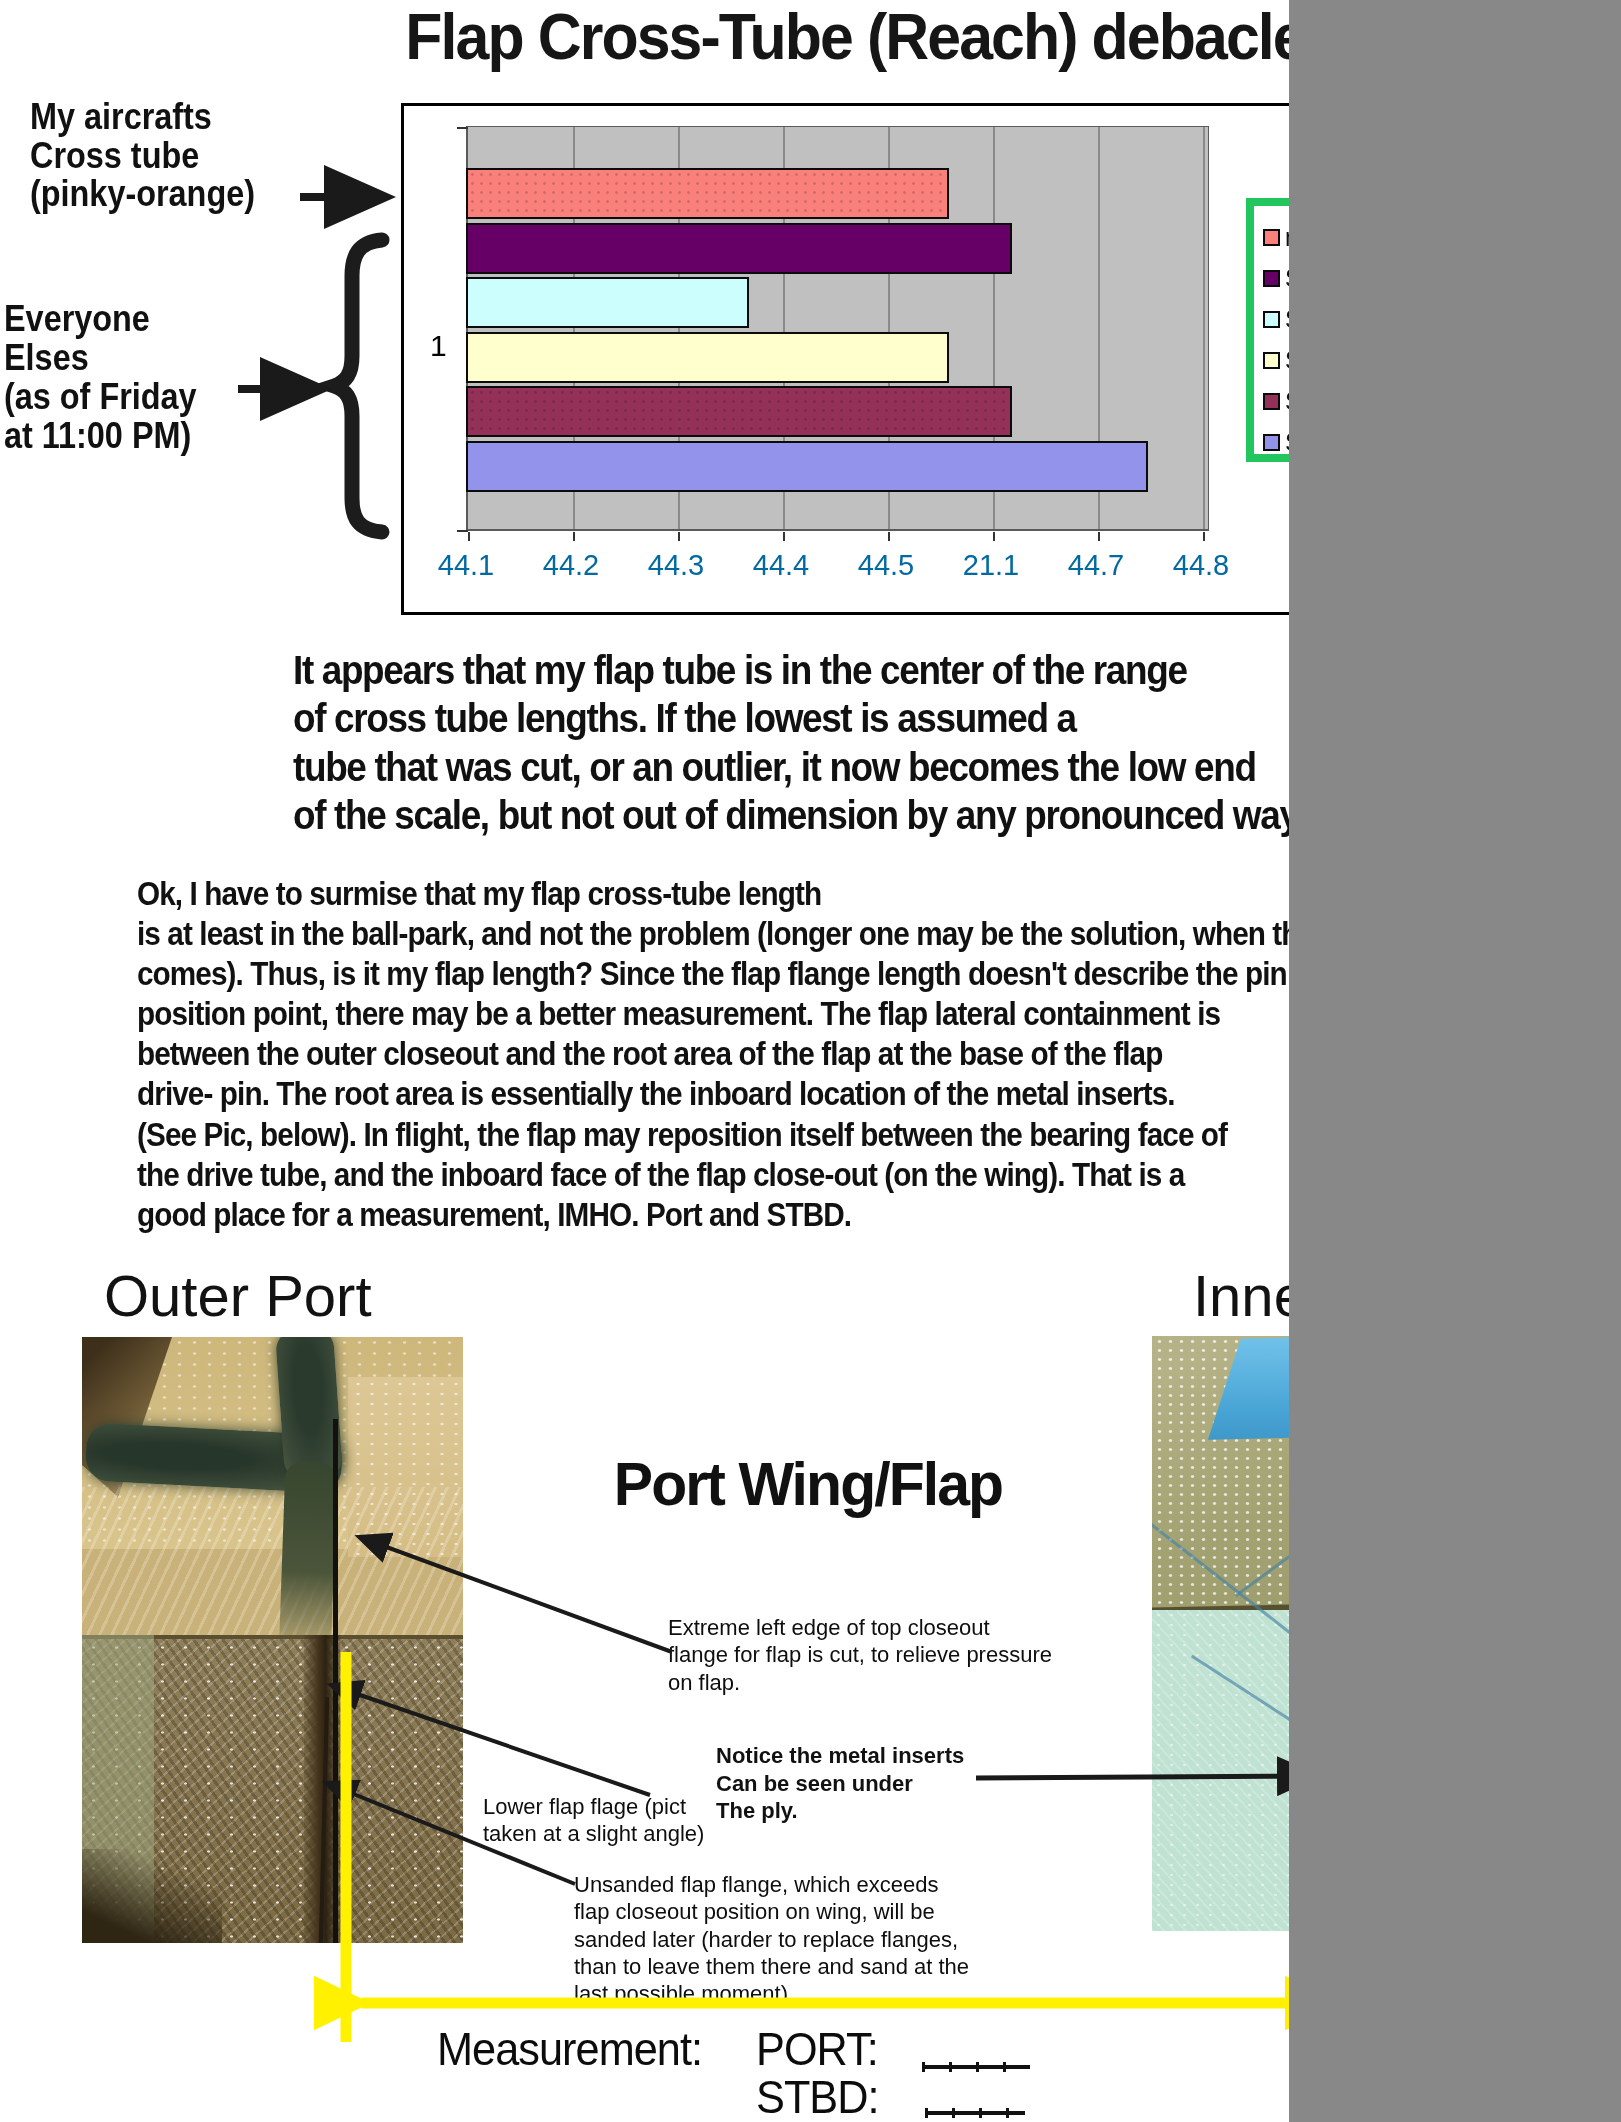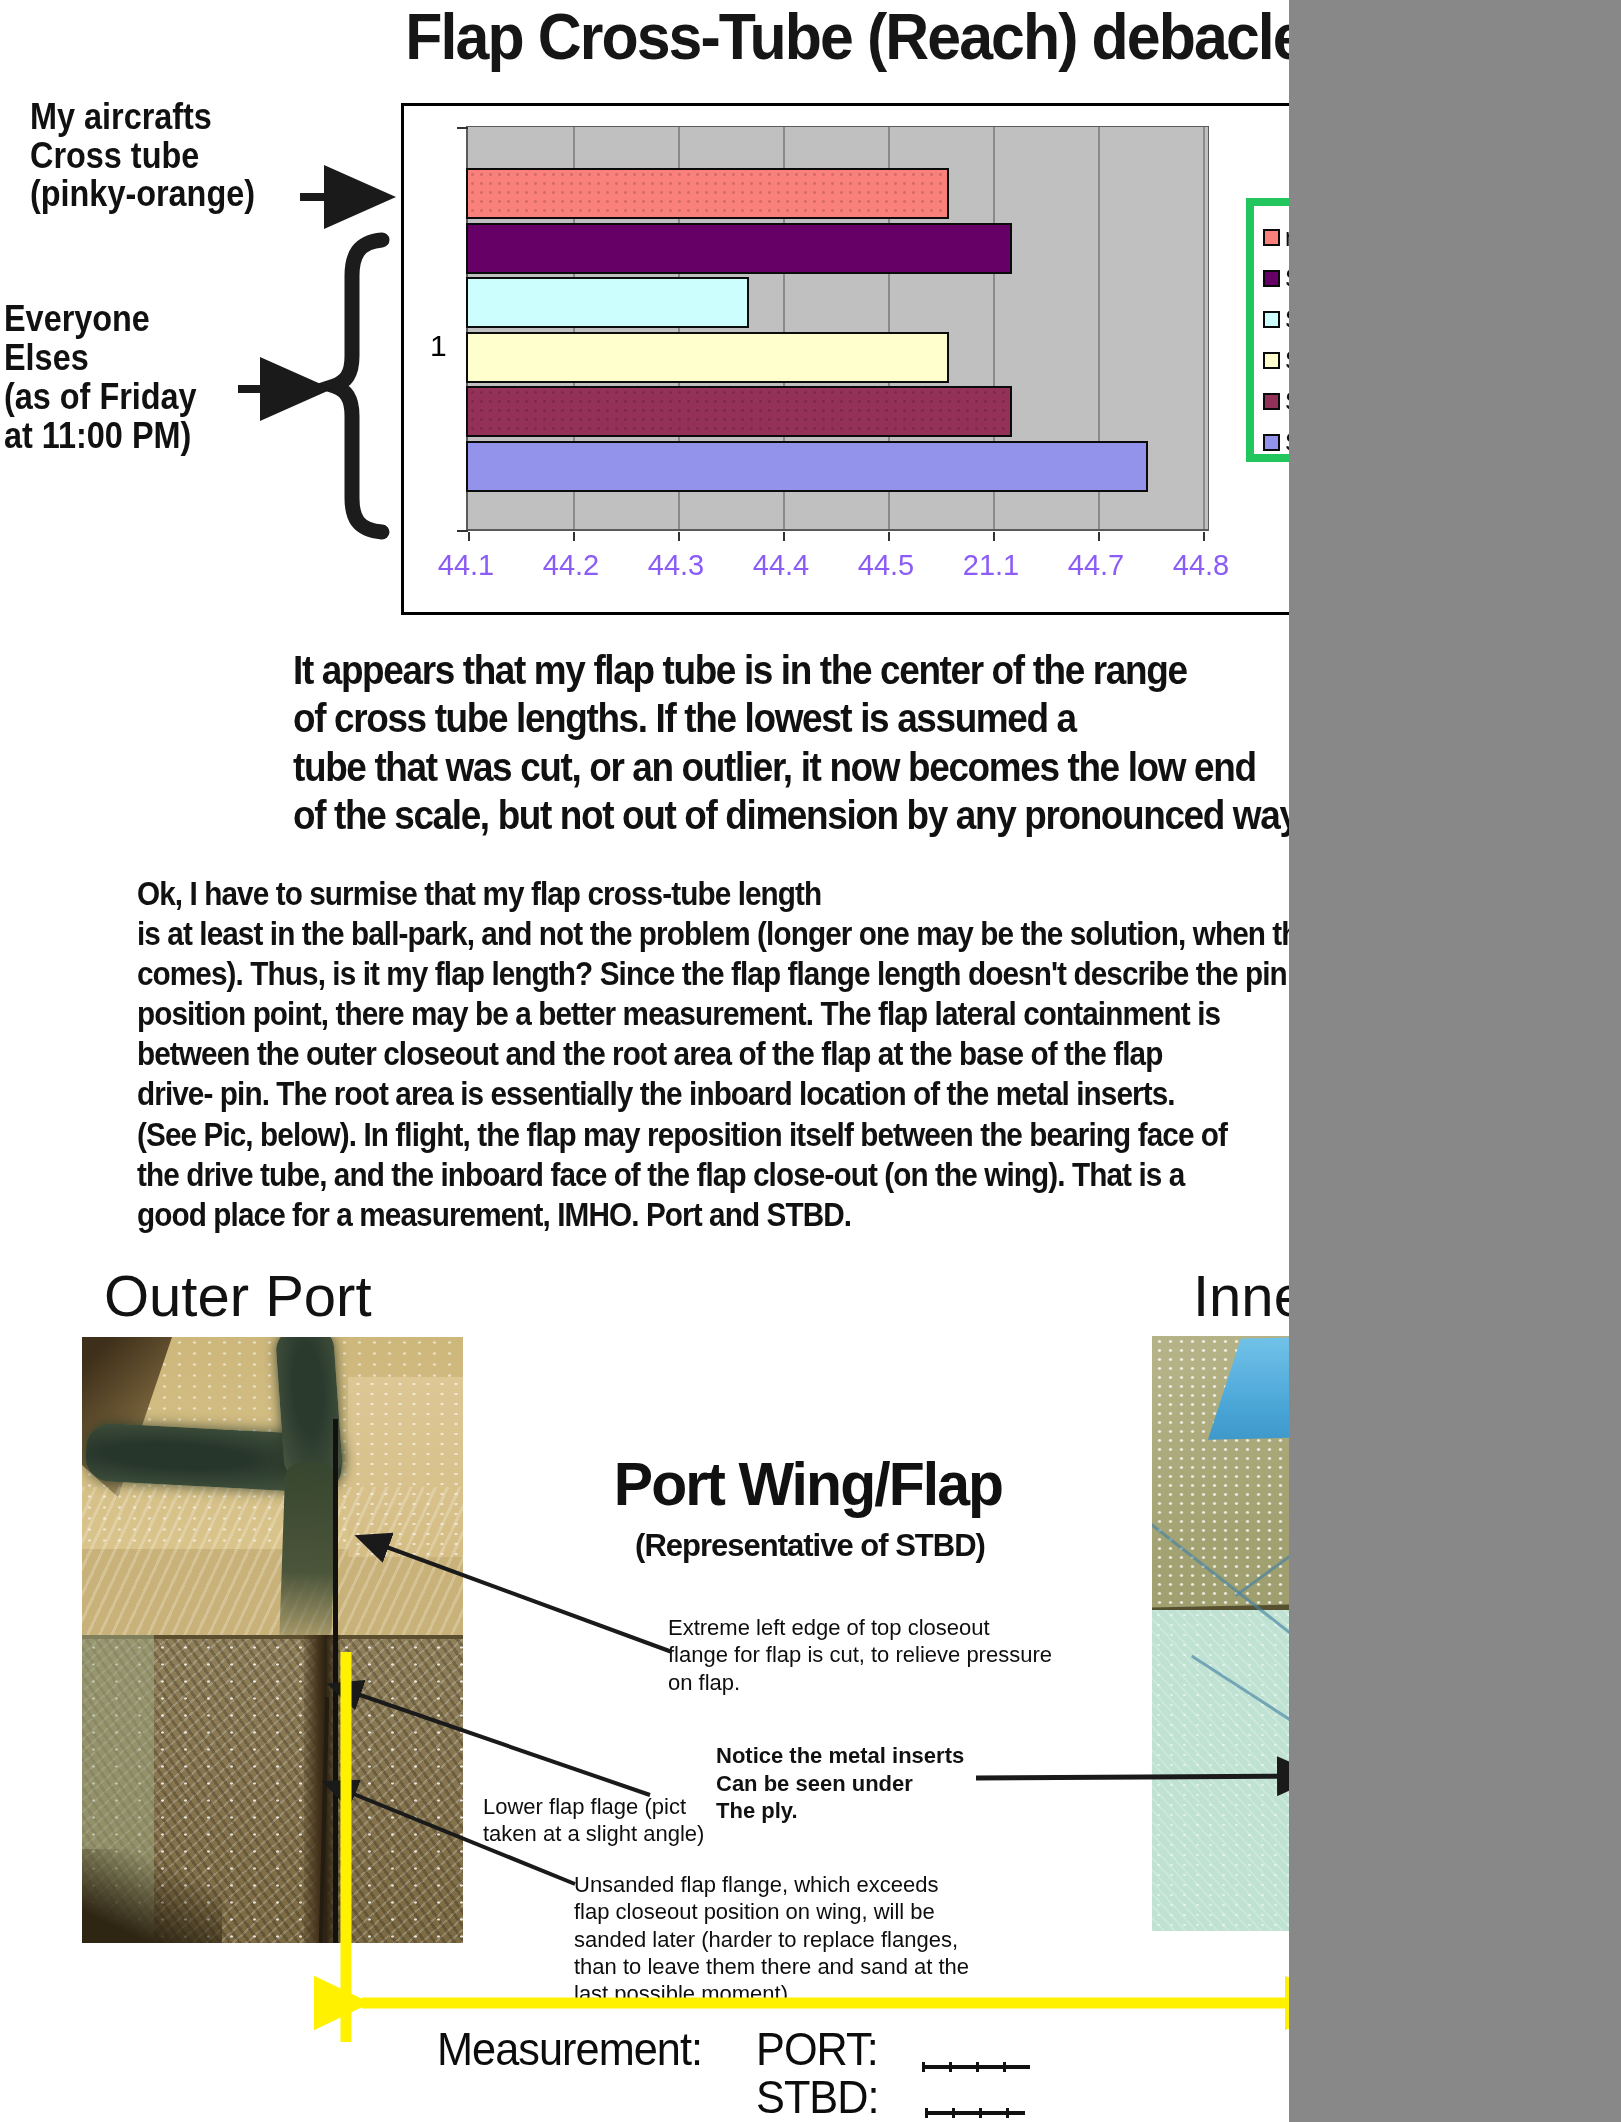--- a/index.html
+++ b/index.html
@@ -19,21 +19,21 @@
   
   #chart-box{left:401px;top:103px;width:984px;height:512px;background:#fff;border:3px solid #000;}
   #plot-area{position:absolute;left:62px;top:20px;width:743px;height:405px;background:#C0C0C0;
              border:2px solid #5a5a5a;border-top-width:1px;border-right-width:1px;}
   .gridline{position:absolute;top:0;width:2px;height:100%;background:#8a8a8a;}
   .bar{position:absolute;left:-2px;border:2px solid #0b0b0b;}
   .bar.dots{background-image:radial-gradient(rgba(0,0,0,.16) 1.2px, transparent 1.6px);
             background-size:9px 9px;}
   .tick-stub{position:absolute;width:2px;height:9px;background:#333;top:405px;}
   .cat-tick{position:absolute;left:-11px;width:11px;height:2px;background:#333;}
-  .tick-label{position:absolute;width:90px;text-align:center;font-size:29px;color:#8b5cf6;top:443px;}
+  .tick-label{position:absolute;width:90px;text-align:center;font-size:29px;color:#0369a1;top:443px;}
   #cat-label{left:26px;top:223px;font-size:30px;color:#000;}
   #chart-legend{left:842px;top:92px;width:134px;height:264px;background:#fff;border:8px solid #22c55e;
                 padding:11px 0 0 9px;}
   .legend-item{display:flex;align-items:center;height:41px;}
   .legend-swatch{width:17px;height:17px;border:2px solid #0a0a0a;margin-right:5px;flex:0 0 auto;}
   .legend-label{font-size:25px;letter-spacing:-1px;transform:scaleX(.96);transform-origin:0 50%;}
   
   #para1{left:293px;top:646px;width:1500px;font-size:41px;font-weight:bold;line-height:1.18;
          letter-spacing:-1.5px;transform:scaleX(.9);transform-origin:0 0;}
   #para2{left:137px;top:874px;width:1720px;font-size:33px;font-weight:bold;line-height:1.215;
@@ -247,21 +247,20 @@
     <div class="rp-lower"></div>
     <div class="rp-lower-sheen"></div>
     <div class="rp-pencil" style="left:18px;top:392px;width:270px;transform:rotate(33deg);"></div>
     <div class="rp-pencil" style="left:55px;top:170px;width:300px;transform:rotate(-36deg);"></div>
     <div class="rp-pencil" style="left:-30px;top:250px;width:220px;transform:rotate(38deg);"></div>
     <div class="rp-tape"></div>
     <div class="rp-aft">AFT</div>
   </div>
 
   <div id="pwf-title" class="abs">Port Wing/Flap</div>
-  <div id="pwf-subtitle" class="abs">(Representative of STBD)</div>
 
   <div id="callout-extreme" class="abs pre callout">Extreme left edge of top closeout
 flange for flap is cut, to relieve pressure
 on flap.</div>
   <div id="callout-metal" class="abs pre">Notice the metal inserts
 Can be seen under
 The ply.</div>
   <div id="callout-lower" class="abs pre callout">Lower flap flage (pict
 taken at a slight angle)</div>
   <div id="callout-unsanded" class="abs pre callout">Unsanded flap flange, which exceeds

